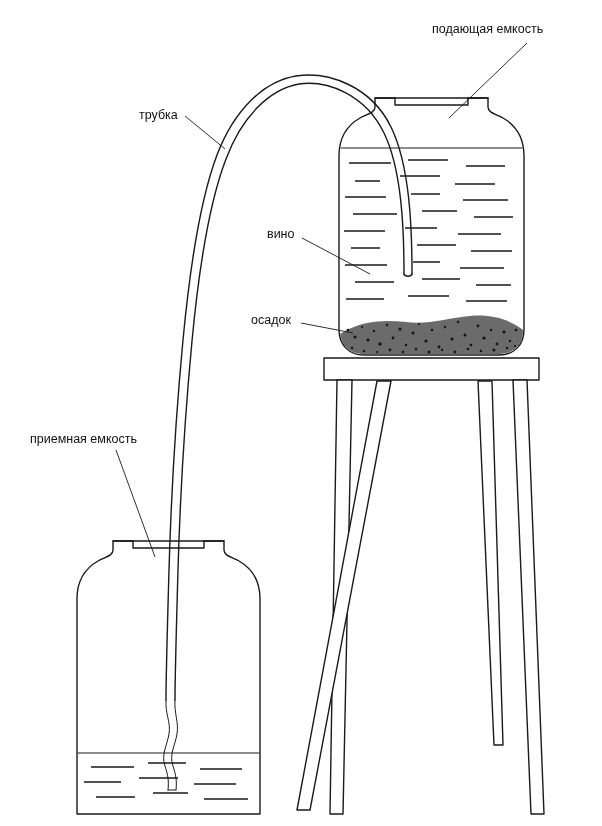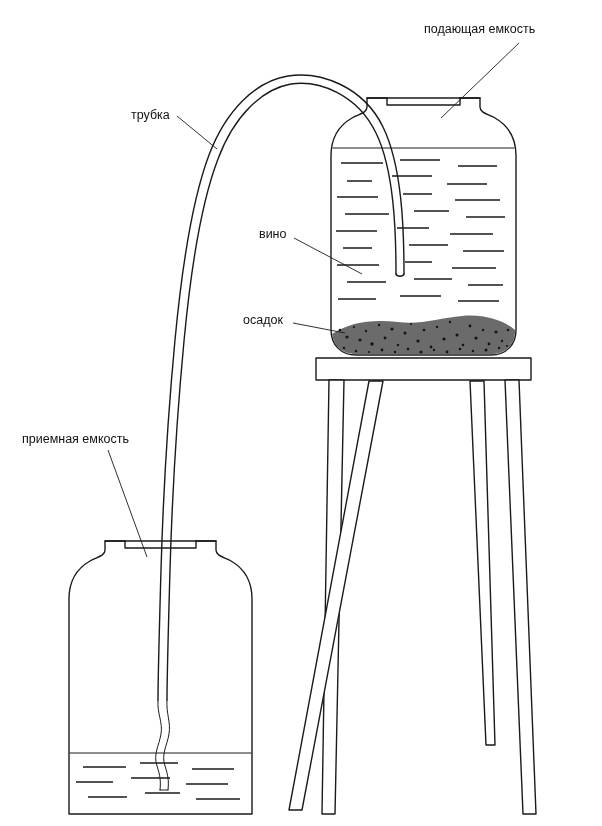--- a/index.html
+++ b/index.html
@@ -9,21 +9,21 @@
   }
   body {
     width: 602px;
     height: 826px;
     font-family: "Liberation Sans", sans-serif;
     position: relative;
     overflow: hidden;
   }
   #diagram-root {
     position: absolute;
-    left: 0;
+    left: 8px;
     top: 0;
     width: 574px;
     height: 826px;
   }
   svg.diagram {
     display: block;
     width: 602px;
     height: 826px;
   }
   .lbl {

